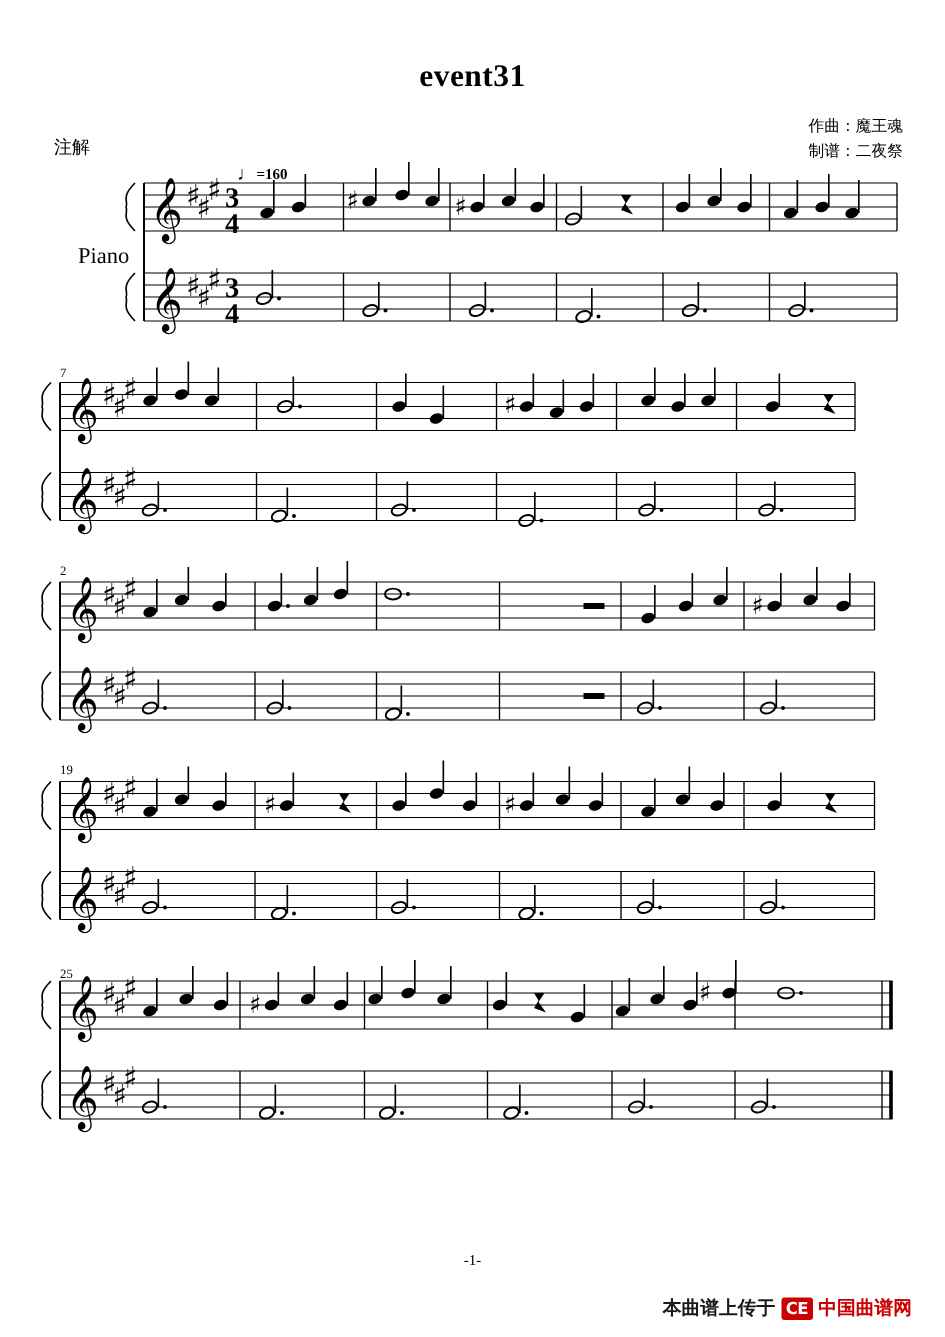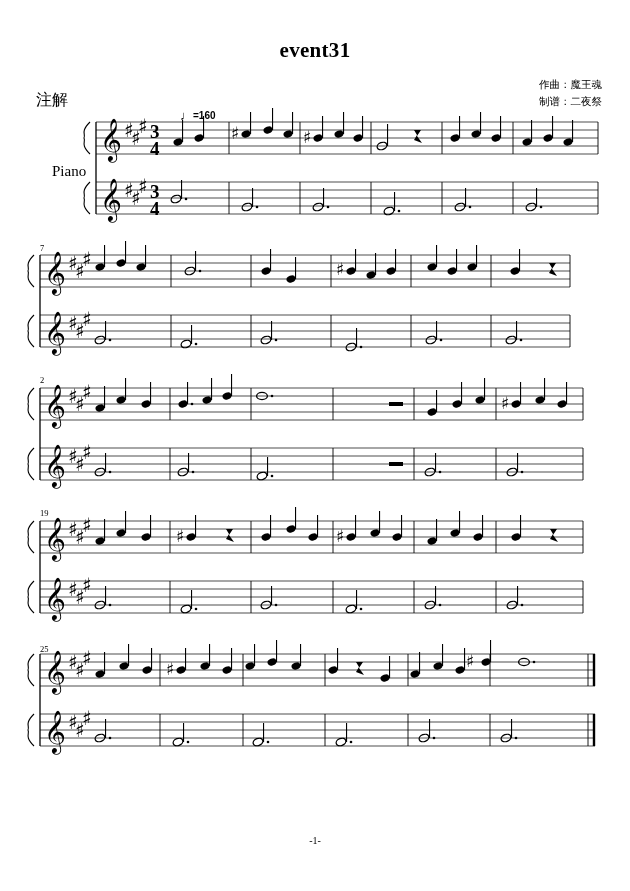--- a/index.html
+++ b/index.html
@@ -39,34 +39,34 @@
     text-align: center;
     font-family: "DejaVu Sans", sans-serif;
     font-size: 10.5px;
     line-height: 17px;
   }
   .annotation {
     position: absolute;
     top: 90px;
     left: 36px;
     font-family: "DejaVu Sans", sans-serif;
-    font-size: 16px;
+    font-size: 12px;
   }
   .inst-name {
     position: absolute;
     left: 52px;
     top: 163px;
     font-family: "Liberation Serif", serif;
     font-size: 15px;
   }
   .tempo {
     position: absolute;
-    left: 180px;
+    left: 158px;
     top: 108px;
-    font-family: Liberation Sans, sans-serif;
+    font-family: Liberation Serif, serif;
     font-size: 10px;
     font-weight: bold;
   }
   .tempo .note {
     font-size: 13px;
     vertical-align: -1px;
   }
   .page-num {
     position: absolute;
     bottom: 45px;
@@ -639,14 +639,19 @@
         <circle cx="434" cy="738" r="1.3"></circle>
         <ellipse cx="506" cy="738" rx="5" ry="3.5" transform="rotate(-20 506 738)" fill="none" stroke="#000" stroke-width="1.3"></ellipse>
         <rect x="511" y="719" width="1.1" height="19" fill="#000"></rect>
         <circle cx="516" cy="738" r="1.3"></circle>
       </g>
     </g>
   </svg>
 
   <div class="page-num">-1-</div>
 
+  <div class="footer">
+    <span class="up">本曲谱上传于</span>
+    <span class="logo-badge">CE</span>
+    <span class="site">中国曲谱网</span>
+  </div>
 
 </div>
 
 </body></html>

